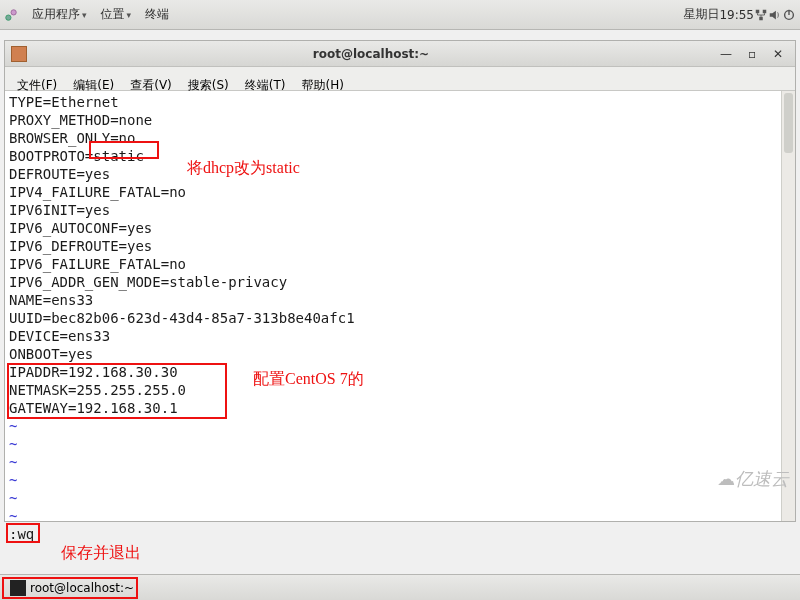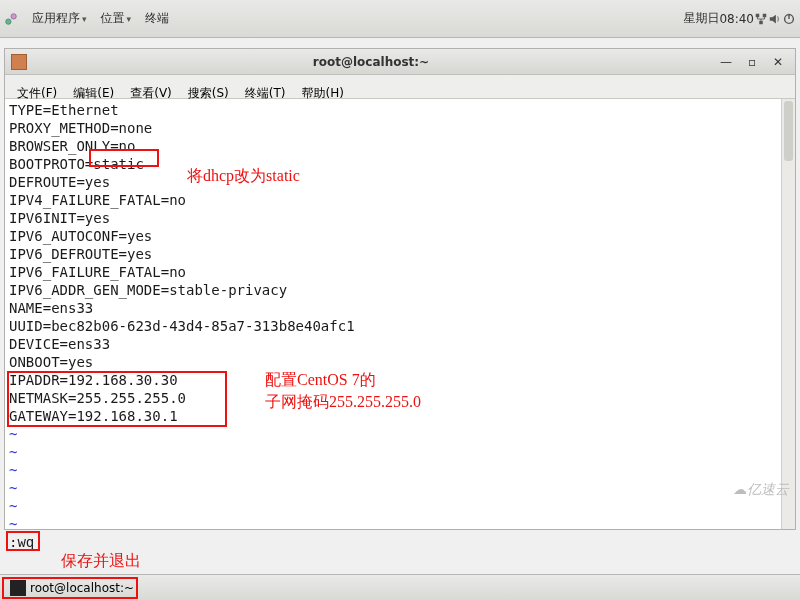--- a/index.html
+++ b/index.html
@@ -1,18 +1,18 @@
 <!DOCTYPE html>
 <html><head>
 <meta charset="utf-8">
 <style>
   * { box-sizing: border-box; margin: 0; padding: 0; }
   html, body { width: 800px; height: 600px; font-family: "DejaVu Sans", sans-serif; background: #f0f0f0; overflow: hidden; }
   
-  .topbar { height: 38px; background: linear-gradient(#e9e9e7,#d9d9d6); border-bottom:1px solid #b6b6b3; display:flex; align-items:center; font-size:12px; color:#2e2e2e; padding:0 4px; }
+  .topbar { height: 30px; background: linear-gradient(#e9e9e7,#d9d9d6); border-bottom:1px solid #b6b6b3; display:flex; align-items:center; font-size:12px; color:#2e2e2e; padding:0 4px; }
   .topbar .left { display:flex; gap:14px; align-items:center; }
   .topbar .right { margin-left:auto; display:flex; gap:0; align-items:center; }
   .tri { font-size:9px; color:#555; margin-left:2px; }
   
   .window { margin:10px 4px 0 4px; border:1px solid #b0b0ad; background:#eeeeec; }
   .titlebar { height:26px; background:linear-gradient(#e9e9e7,#d6d6d3); display:flex; align-items:center; border-bottom:1px solid #c0c0bd; }
   .titlebar .title { flex:1; text-align:center; font-size:12px; font-weight:bold; color:#333; }
   .winbtns { display:flex; gap:12px; padding:0 10px; font-size:12px; color:#333; }
   .winbtn { width:14px; text-align:center; cursor:pointer; }
   .ticon { width:16px; height:16px; margin:0 6px; background:#d08050; border:1px solid #a06030; }
@@ -26,42 +26,42 @@
   
   .redbox { position:absolute; border:2px solid #e11; background:transparent; }
   .redtext { position:absolute; color:#e11; font-size:16px; font-family:"SimSun","Songti SC",serif; line-height:22px; }
   
   .sb { position:absolute; right:0; top:0; bottom:0; width:14px; background:#eceae6; border-left:1px solid #cfcfca; }
   .sb .thumb { position:absolute; top:2px; left:2px; right:2px; height:60px; background:#cfcfca; border-radius:3px; }
   
   .taskbar { position:absolute; left:0; right:0; bottom:0; height:26px; background:linear-gradient(#e9e9e7,#d9d9d6); border-top:1px solid #b6b6b3; display:flex; align-items:center; font-size:12px; }
   .taskbtn-group { display:flex; align-items:center; border:2px solid #e11; padding:0 2px; height:22px; margin-left:2px; }
   .taskicon { width:16px; height:16px; background:#222; margin:0 4px; display:inline-block; }
-  .watermark { position:absolute; right:6px; bottom:30px; font-size:14px; color:#bdbdbd; font-style:italic; font-family:sans-serif; }
+  .watermark { position:absolute; right:6px; bottom:30px; font-size:18px; color:#bdbdbd; font-style:italic; font-family:sans-serif; }
   .watermark .cloud { font-style:normal; }
   svg.ico { width:14px; height:14px; display:block; }
 </style>
 </head>
 <body>
 
 <div class="topbar">
   <div class="left">
     <span>
       <svg class="ico" viewBox="0 0 16 16">
           <circle cx="5" cy="11" r="3" fill="#7a9" stroke="#396" stroke-width="1"></circle>
           <circle cx="11" cy="5" r="3" fill="#c9c" stroke="#969" stroke-width="1"></circle>
         </svg>
     </span>
     <span><span>应用程序</span><span class="tri">▾</span></span>
     <span><span>位置</span><span class="tri">▾</span></span>
     <span>终端</span>
   </div>
   <div class="right">
     <span>星期日</span>
-    <span>08:40</span>
+    <span>19:55</span>
     <span>
       <svg class="ico" viewBox="0 0 16 16">
           <rect x="2" y="2" width="4" height="4" fill="#555"></rect>
           <rect x="10" y="2" width="4" height="4" fill="#555"></rect>
           <rect x="6" y="10" width="4" height="4" fill="#555"></rect>
           <path d="M4 6v2h8V6M8 8v2" stroke="#555" stroke-width="1" fill="none"></path>
         </svg>
     </span>
     <span>
       <svg class="ico" viewBox="0 0 16 16">
@@ -125,23 +125,22 @@
 <span>:wq</span></div>
 
     <div class="sb">
         <div class="thumb"></div>
       </div>
 
     <div class="redbox" style="left:84px; top:50px; width:70px; height:18px;"></div>
     <div class="redtext" style="left:182px; top:66px;">将dhcp改为static</div>
 
     <div class="redbox" style="left:2px; top:272px; width:220px; height:56px;"></div>
-    <div class="redtext" style="left:248px; top:270px;margin-left:12px;">
+    <div class="redtext" style="left:248px; top:277px;">
       <div>配置CentOS 7的</div>
-      <div>子网掩码255.255.255.0</div>
     </div>
 
     <div class="redbox" style="left:1px; top:432px; width:34px; height:20px;"></div>
     <div class="redtext" style="left:56px; top:451px;">保存并退出</div>
 
     <div class="watermark"><span class="cloud">☁</span><span>亿速云</span></div>
   </div>
 </div>
 
 <div class="taskbar">

